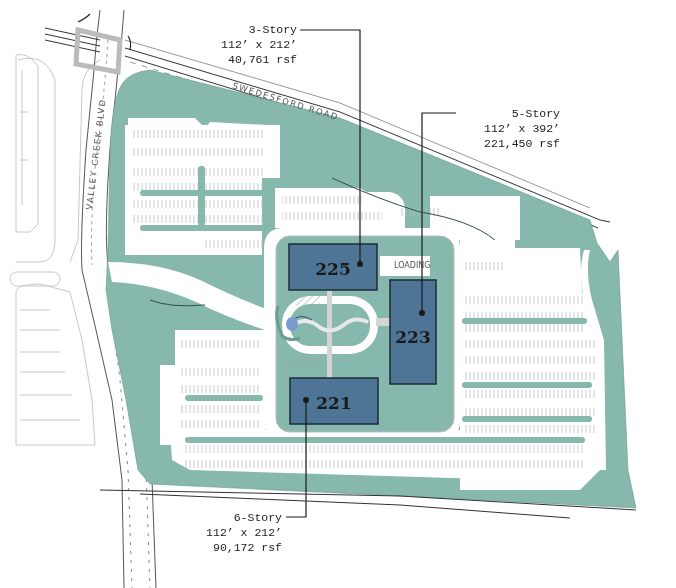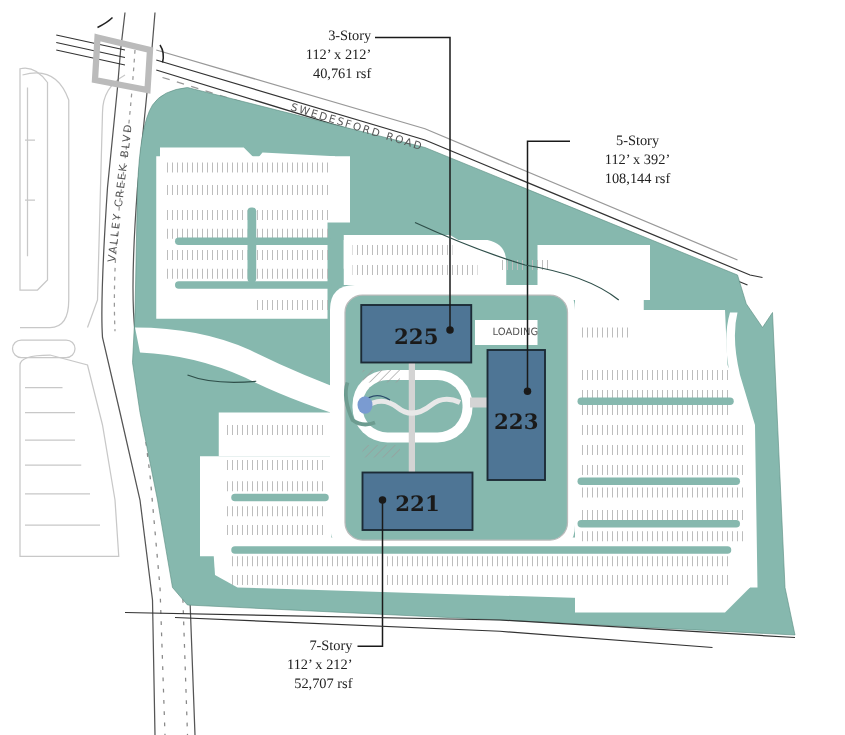--- a/index.html
+++ b/index.html
@@ -1,21 +1,21 @@
 <!DOCTYPE html>
 <html><head>
 <meta charset="utf-8">
 <style>
   html, body { margin: 0; padding: 0; background: #ffffff; }
   body { width: 676px; height: 588px; overflow: hidden; position: relative; font-family: "Liberation Sans", sans-serif; }
   #plan { position: absolute; left: 0; top: 0; width: 676px; height: 588px; }
-  .callout { position: absolute; font-family: Liberation Serif, serif; font-size: 11.5px; line-height: 15px; color: #222; }
+  .callout { position: absolute; font-family: Liberation Mono, monospace; font-size: 11.5px; line-height: 15px; color: #222; }
   .callout div { white-space: nowrap; }
   .c-right { text-align: right; }
-  .c-left { text-align: center; }
+  .c-left { text-align: right; }
   .bldg-label { font-family: "DejaVu Serif", serif; font-size: 17px; fill: #1a1a1a; font-weight: bold; }
   .road-label { font-family: "DejaVu Sans", sans-serif; font-size: 8.5px; fill: #555; letter-spacing: 1.5px; }
   .loading-label { font-family: "DejaVu Sans", sans-serif; font-size: 8px; fill: #555; }
 </style>
 </head>
 <body>
 
 <svg id="plan" viewBox="0 0 676 588" xmlns="http://www.w3.org/2000/svg">
   <defs>
     <pattern id="stalls-v" width="4" height="10" patternUnits="userSpaceOnUse">
@@ -187,20 +187,20 @@
 
 <div class="callout c-right" style="left:215px; top:22px; width:82px;">
   <div>3-Story</div>
   <div>112’ x 212’</div>
   <div>40,761 rsf</div>
 </div>
 
 <div class="callout c-left" style="left:460px; top:106px; width:100px;">
   <div>5-Story</div>
   <div>112’ x 392’</div>
-  <div>108,144 rsf</div>
+  <div>221,450 rsf</div>
 </div>
 
 <div class="callout c-right" style="left:200px; top:510px; width:82px;">
-  <div>7-Story</div>
+  <div>6-Story</div>
   <div>112’ x 212’</div>
-  <div>52,707 rsf</div>
+  <div>90,172 rsf</div>
 </div>
 
 </body></html>

